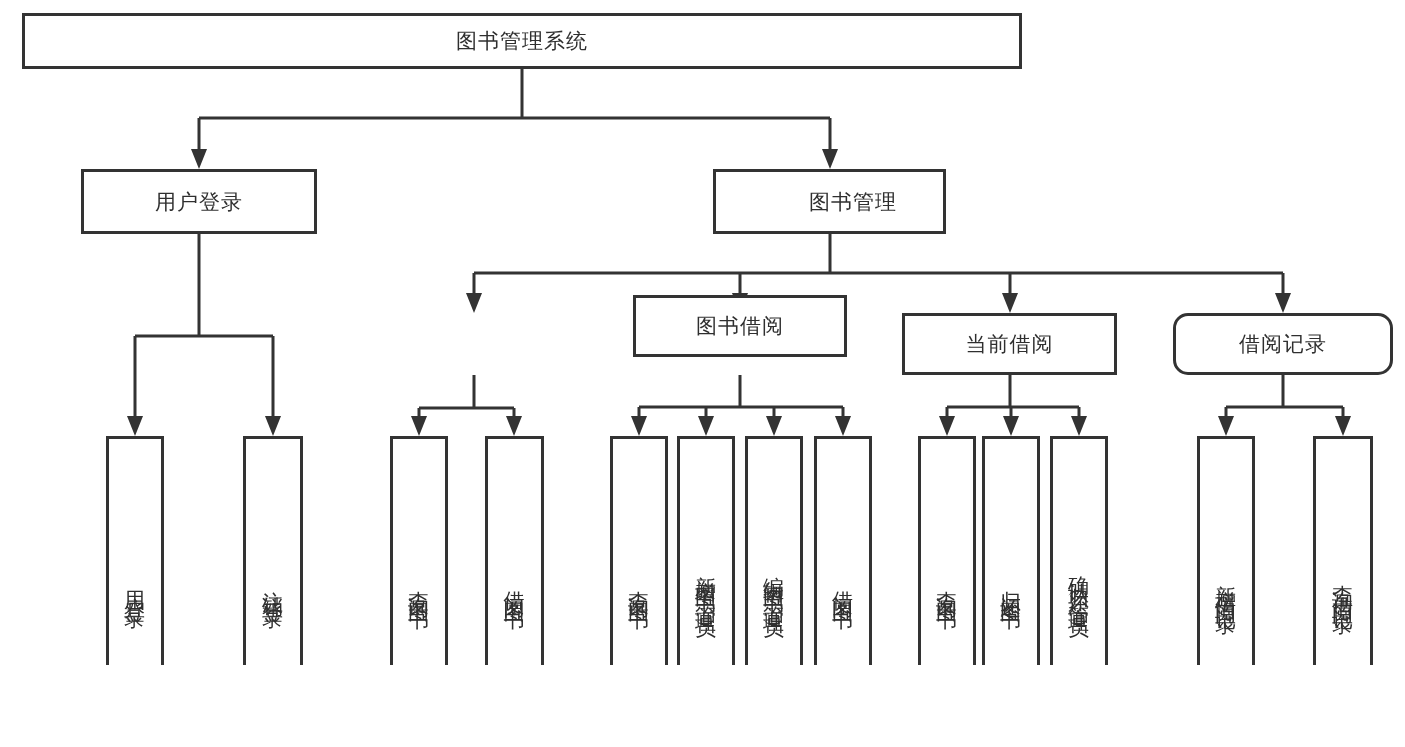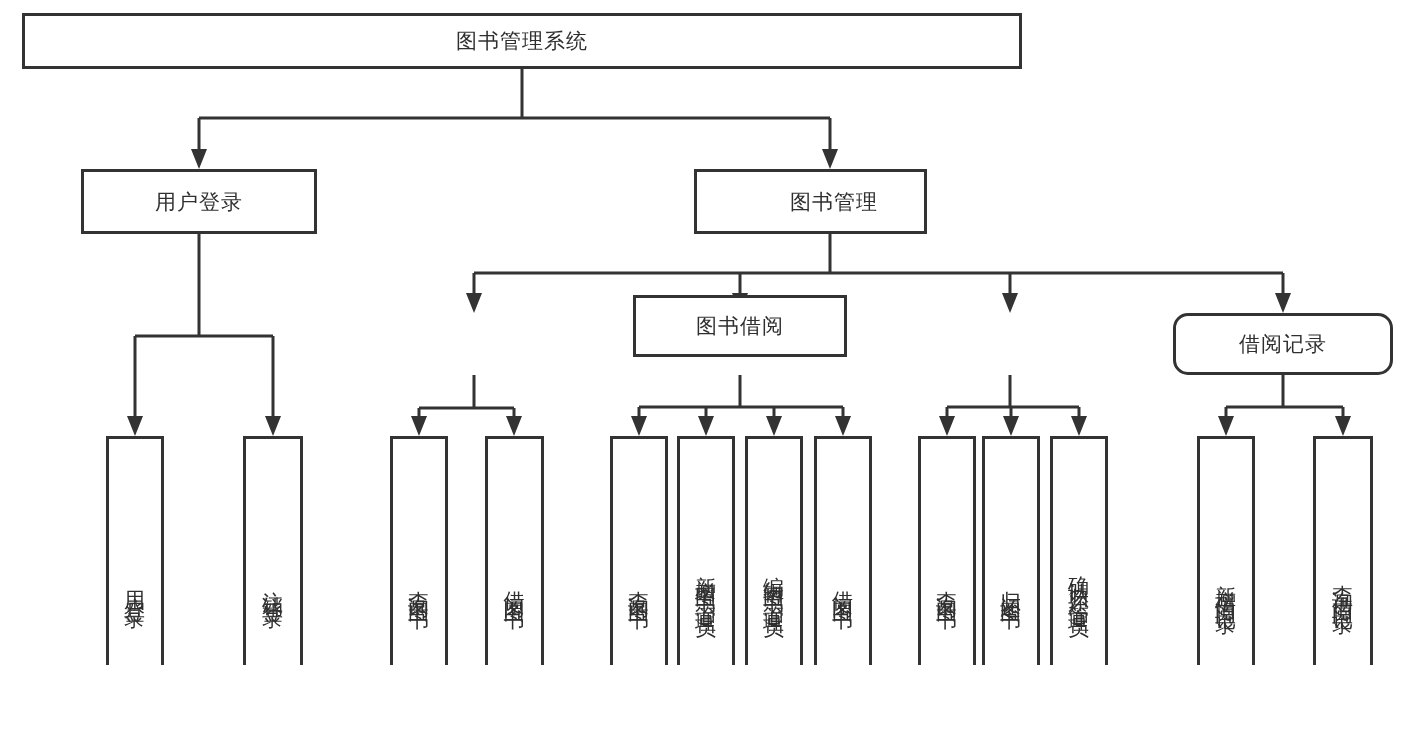--- a/index.html
+++ b/index.html
@@ -108,26 +108,29 @@
     </g>
   </svg>
 
   <div class="node" style="left:22px; top:13px; width:1000px; height:56px;">
     <span>图书管理系统</span>
   </div>
 
   <div class="node" style="left:81px; top:169px; width:236px; height:65px;">
     <span>用户登录</span>
   </div>
-  <div class="node" style="left:694px; top:169px; width:233px; height:65px;padding-left:47px;">
+  <div class="node" style="left:713px; top:169px; width:233px; height:65px;padding-left:47px;">
     <span>图书管理</span>
   </div>
 
   <div class="node" style="left:633px; top:295px; width:214px; height:62px;font-family:Liberation Mono, monospace;">
     <span>图书借阅</span>
+  </div>
+  <div class="node" style="left:902px; top:313px; width:215px; height:62px;">
+    <span>当前借阅</span>
   </div>
   <div class="node" style="left:1173px; top:313px; width:220px; height:62px;border-radius:15px;">
     <span>借阅记录</span>
   </div>
 
   <div class="node leaf" style="left:106px; top:436px; width:58px; height:300px;">
     <span class="vtext">用户登录</span>
   </div>
   <div class="node leaf" style="left:243px; top:436px; width:60px; height:300px;">
     <span class="vtext">注销登录</span>

